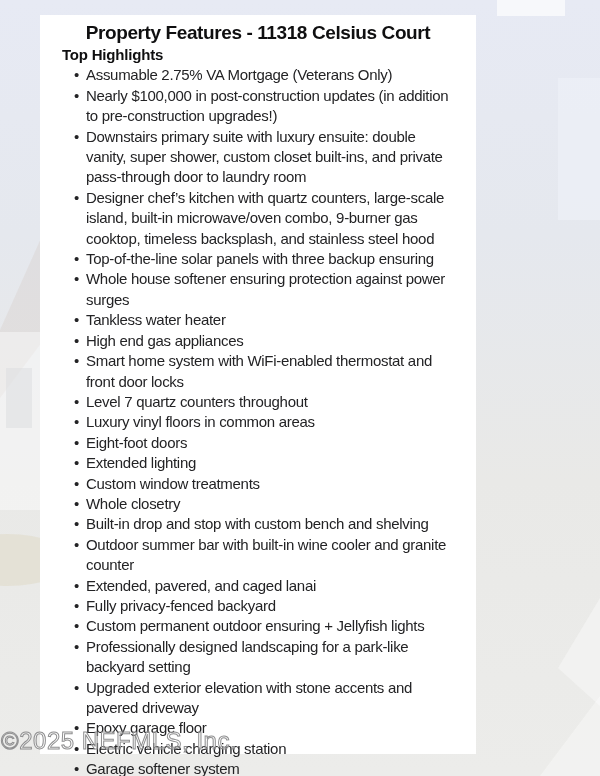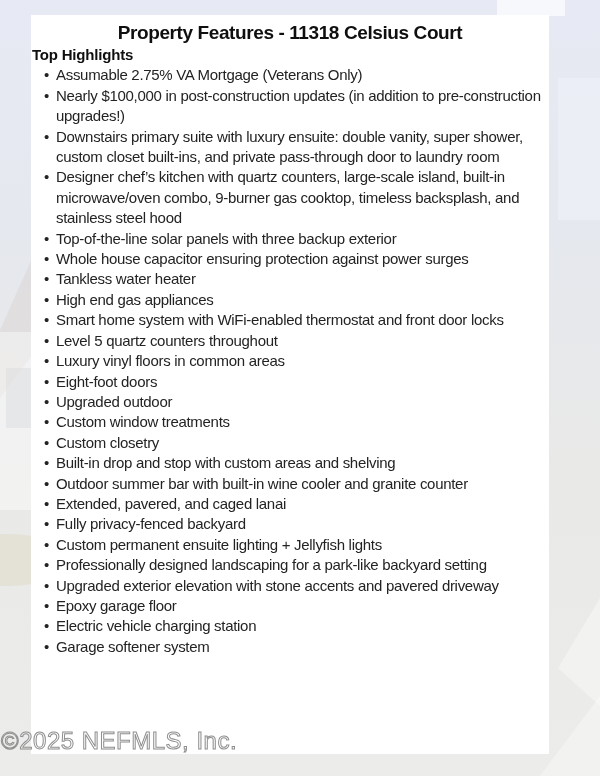--- a/index.html
+++ b/index.html
@@ -19,27 +19,27 @@
       #e9e9e7 62%,
       var(--page-bg-bottom, #ececea) 100%);
   }
   .bg-art {
     position: absolute;
     left: 0; top: 0;
     width: 600px; height: 776px;
   }
   .card {
     position: absolute;
-    left: 31px;
+    left: 40px;
     top: 15px;
-    width: 518px;
+    width: 436px;
     height: 739px;
     background: var(--card-bg, #ffffff);
     box-sizing: border-box;
-    padding: 0 0;
+    padding: 0 21px;
   }
   h1.title {
     margin: 6px 0 0 0;
     font-size: 19px;
     line-height: 24px;
     font-weight: 700;
     letter-spacing: -0.4px;
     text-align: center;
     color: var(--heading-text, #0f0f10);
   }
@@ -122,85 +122,85 @@
             <span class="txt">Downstairs primary suite with luxury ensuite: double vanity, super shower, custom closet built-ins, and private pass-through door to laundry room</span>
           </li>
           <li>
             <span class="bullet">•</span>
             <span class="txt">Designer chef’s kitchen with quartz counters, large-scale island, built-in microwave/oven combo, 9-burner gas cooktop, timeless backsplash, and stainless steel hood</span>
           </li>
         </ul>
         <ul class="feature-list">
           <li>
             <span class="bullet">•</span>
-            <span class="txt">Top-of-the-line solar panels with three backup exterior</span>
-          </li>
-          <li>
-            <span class="bullet">•</span>
-            <span class="txt">Whole house capacitor ensuring protection against power surges</span>
+            <span class="txt">Top-of-the-line solar panels with three backup ensuring</span>
+          </li>
+          <li>
+            <span class="bullet">•</span>
+            <span class="txt">Whole house softener ensuring protection against power surges</span>
           </li>
           <li>
             <span class="bullet">•</span>
             <span class="txt">Tankless water heater</span>
           </li>
           <li>
             <span class="bullet">•</span>
             <span class="txt">High end gas appliances</span>
           </li>
           <li>
             <span class="bullet">•</span>
             <span class="txt">Smart home system with WiFi-enabled thermostat and front door locks</span>
           </li>
         </ul>
         <ul class="feature-list">
           <li>
             <span class="bullet">•</span>
-            <span class="txt">Level 5 quartz counters throughout</span>
+            <span class="txt">Level 7 quartz counters throughout</span>
           </li>
           <li>
             <span class="bullet">•</span>
             <span class="txt">Luxury vinyl floors in common areas</span>
           </li>
           <li>
             <span class="bullet">•</span>
             <span class="txt">Eight-foot doors</span>
           </li>
           <li>
             <span class="bullet">•</span>
-            <span class="txt">Upgraded outdoor</span>
+            <span class="txt">Extended lighting</span>
           </li>
           <li>
             <span class="bullet">•</span>
             <span class="txt">Custom window treatments</span>
           </li>
           <li>
             <span class="bullet">•</span>
-            <span class="txt">Custom closetry</span>
-          </li>
-          <li>
-            <span class="bullet">•</span>
-            <span class="txt">Built-in drop and stop with custom areas and shelving</span>
+            <span class="txt">Whole closetry</span>
+          </li>
+          <li>
+            <span class="bullet">•</span>
+            <span class="txt">Built-in drop and stop with custom bench and shelving</span>
           </li>
         </ul>
         <ul class="feature-list">
           <li>
             <span class="bullet">•</span>
             <span class="txt">Outdoor summer bar with built-in wine cooler and granite counter</span>
           </li>
           <li>
             <span class="bullet">•</span>
             <span class="txt">Extended, pavered, and caged lanai</span>
           </li>
           <li>
             <span class="bullet">•</span>
             <span class="txt">Fully privacy-fenced backyard</span>
           </li>
           <li>
             <span class="bullet">•</span>
-            <span class="txt">Custom permanent ensuite lighting + Jellyfish lights</span>
+            <span class="txt">Custom permanent outdoor ensuring + Jellyfish lights</span>
           </li>
           <li>
             <span class="bullet">•</span>
             <span class="txt">Professionally designed landscaping for a park-like backyard setting</span>
           </li>
           <li>
             <span class="bullet">•</span>
             <span class="txt">Upgraded exterior elevation with stone accents and pavered driveway</span>
           </li>
         </ul>

